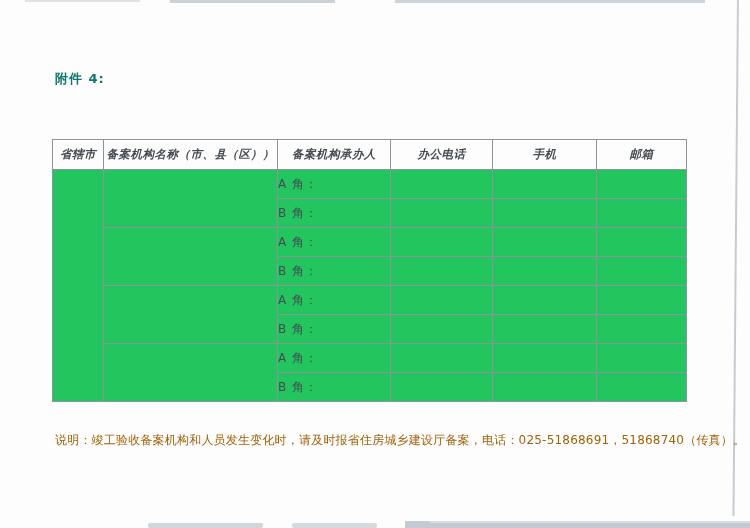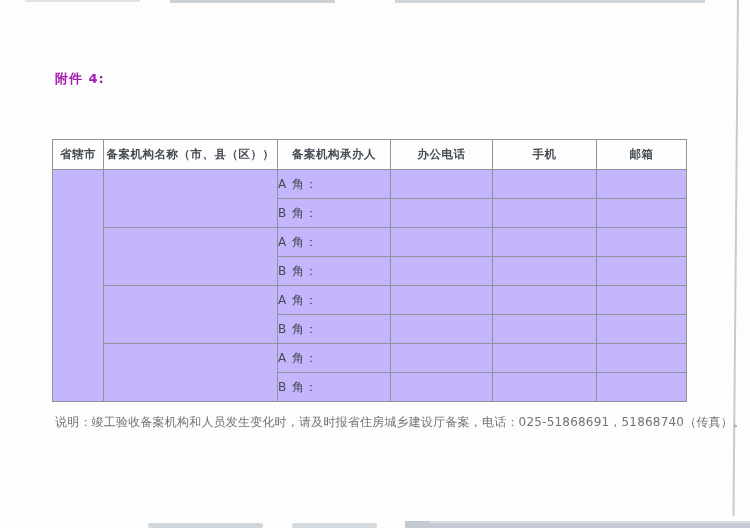--- a/index.html
+++ b/index.html
@@ -37,21 +37,21 @@
   .frag-bottom-2 { left: 292px; bottom: 0; width: 85px;  height: 5px; background: #d4dade; border-radius: 2px; }
   .frag-bottom-3 { left: 405px; bottom: 0; width: 345px; height: 7px; background: #c3cad1; }
   .frag-bottom-4 { left: 430px; bottom: 5px; width: 320px; height: 2px; background: #d8dde1; }
 
   .attachment-label {
     position: absolute;
     left: 55px;
     top: 70px;
     font-size: 13px;
     font-weight: bold;
-    color: #a21caf;
+    color: #0f766e;
     letter-spacing: 1px;
   }
   .doc-title {
     position: absolute;
     left: 0;
     top: 99px;
     width: 738px;
     text-align: center;
     font-size: 20px;
     font-weight: bold;
@@ -76,39 +76,40 @@
     border: 1px solid #7e868d;
   }
   thead th {
     height: 29px;
     font-size: 11.5px;
     font-weight: bold;
     color: #454b52;
     text-align: center;
     white-space: nowrap;
     letter-spacing: 0.5px;
+    font-style: italic;
   }
   tbody td {
     height: 28px;
-    background: #c4b5fd;
+    background: #22c55e;
   }
   td.role-cell {
     font-size: 12px;
     color: #454b52;
     padding-left: 8px;
     letter-spacing: 1px;
     white-space: nowrap;
   }
   .note-text {
     position: absolute;
     left: 55px;
-    top: 414px;
+    top: 432px;
     width: 660px;
     font-size: 12px;
-    color: #737373;
+    color: #a16207;
     letter-spacing: 0.2px;
     white-space: nowrap;
   }
 </style>
 </head>
 <body>
 
 <div class="stage">
 
   <div class="scan-frag frag-top-1"></div>

